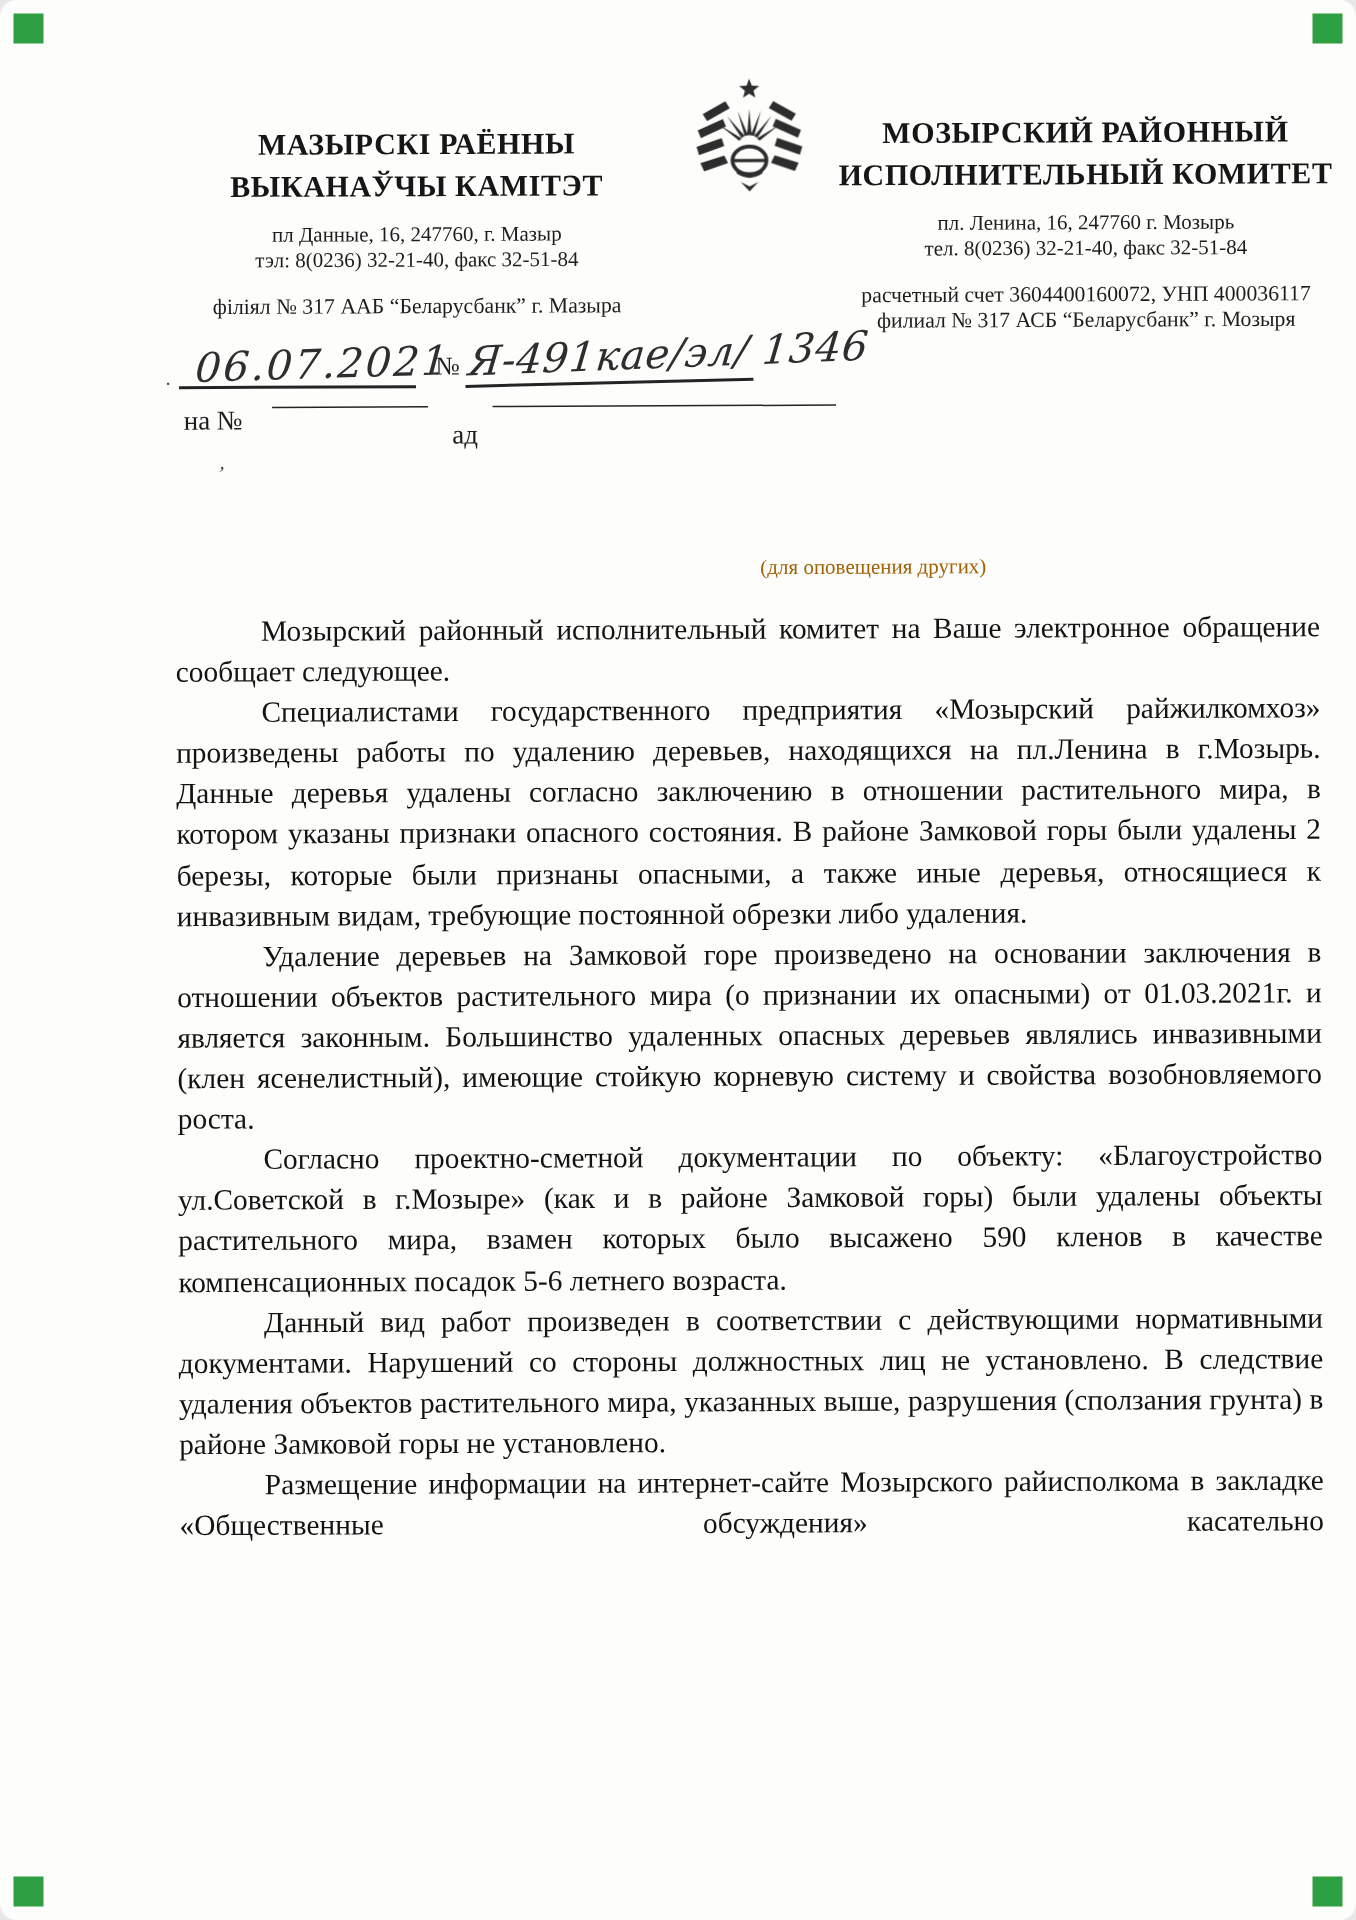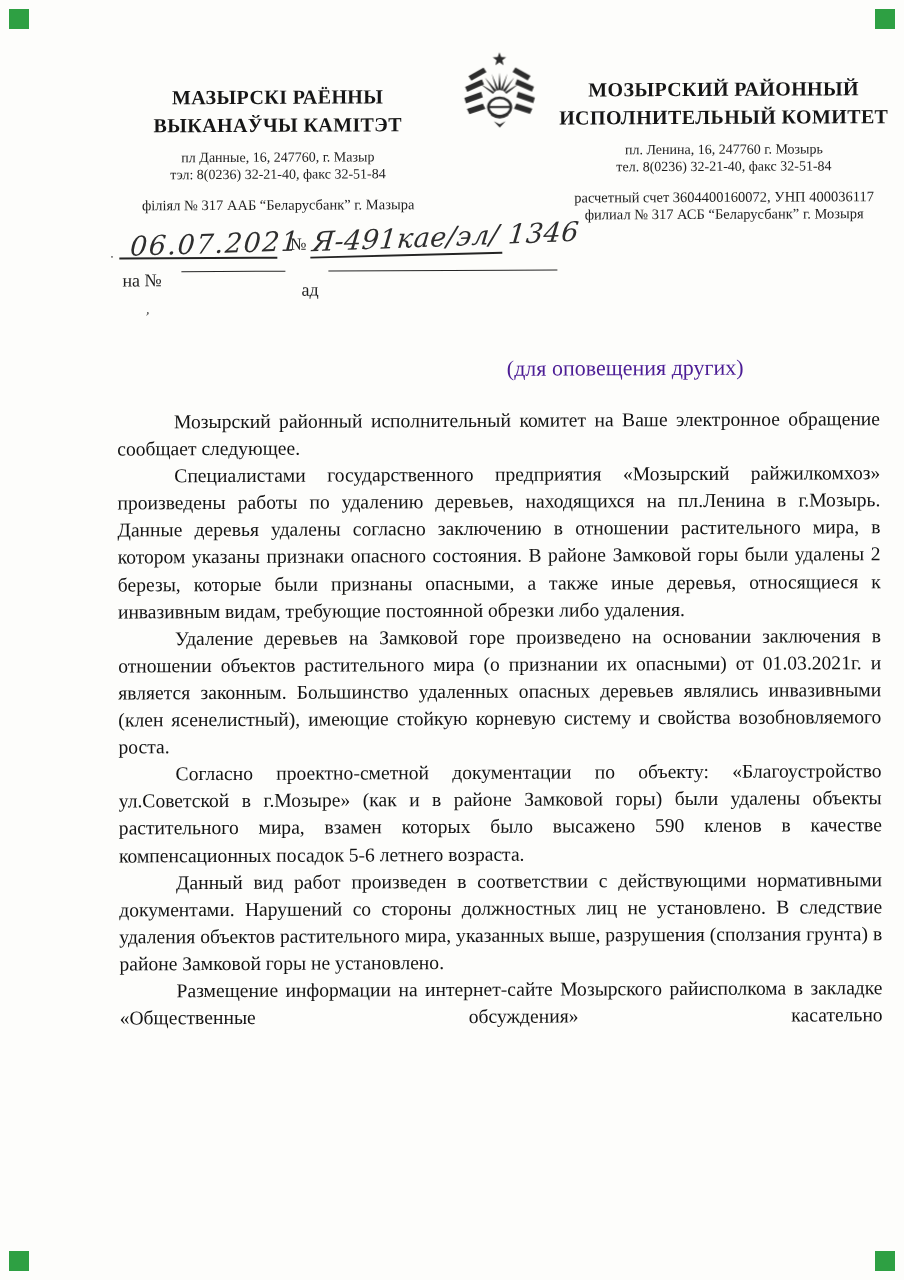--- a/index.html
+++ b/index.html
@@ -1,19 +1,19 @@
 <!DOCTYPE html>
 <html><head>
 <meta charset="utf-8">
 <style>
   html,body { margin:0; padding:0; background:#e8e8e8; }
   .page {
     position:relative; width:904px; height:1280px; margin:0 auto;
     background:#fdfdfb; overflow:hidden;
-    font-family:"Liberation Serif","DejaVu Serif",serif; color:#1a1a1a;
+    font-family:"Liberation Serif","DejaVu Serif",serif; color:#1a1a1a;border-radius:11px;
   }
   .tilt { position:absolute; inset:0; transform:rotate(-0.25deg); }
 
   
   .marker { position:absolute; width:20px; height:20px; background:#2ea043; z-index:5; }
   .marker.tl { left:9px;  top:9px; }
   .marker.tr { right:9px; top:9px; }
   .marker.bl { left:9px;  bottom:9px; }
   .marker.br { right:9px; bottom:9px; }
 
@@ -35,21 +35,21 @@
   .u-date { left:121px; top:256px; width:158px; }
   .u-num  { left:312px; top:254px; width:192px; transform:rotate(-1.2deg); }
   .u-onno { left:183px; top:270px; width:104px; border-bottom-width:1.5px; }
   .u-from { left:330px; top:270px; width:229px; border-bottom-width:1.5px; }
   .lbl { position:absolute; font-size:18px; color:#1d1d1d; }
   .no-sign { position:absolute; left:292px; top:234px; font-size:17px; color:#1d1d1d; }
   .lbl.on-no { left:124px; top:269px; }
   .lbl.from  { left:303px; top:279px; }
 
   
-  .note { position:absolute; left:508px; top:356px; font-size:22px; color:#4c1d95; }
+  .note { position:absolute; left:508px; top:372px; font-size:14px; color:#a16207; }
   .body-text {
     position:absolute; left:118px; top:407px; width:763px;
     font-size:19.6px; line-height:27.1px; text-align:justify; color:#131313;
   }
   .body-text p { margin:0; text-indent:57px; }
   .body-text p.p-last { text-align-last:justify; }
 
   
   .speck { position:absolute; color:#4a4a4a; font-size:14px; }
   .speck.s1 { left:112px; top:244px; }

